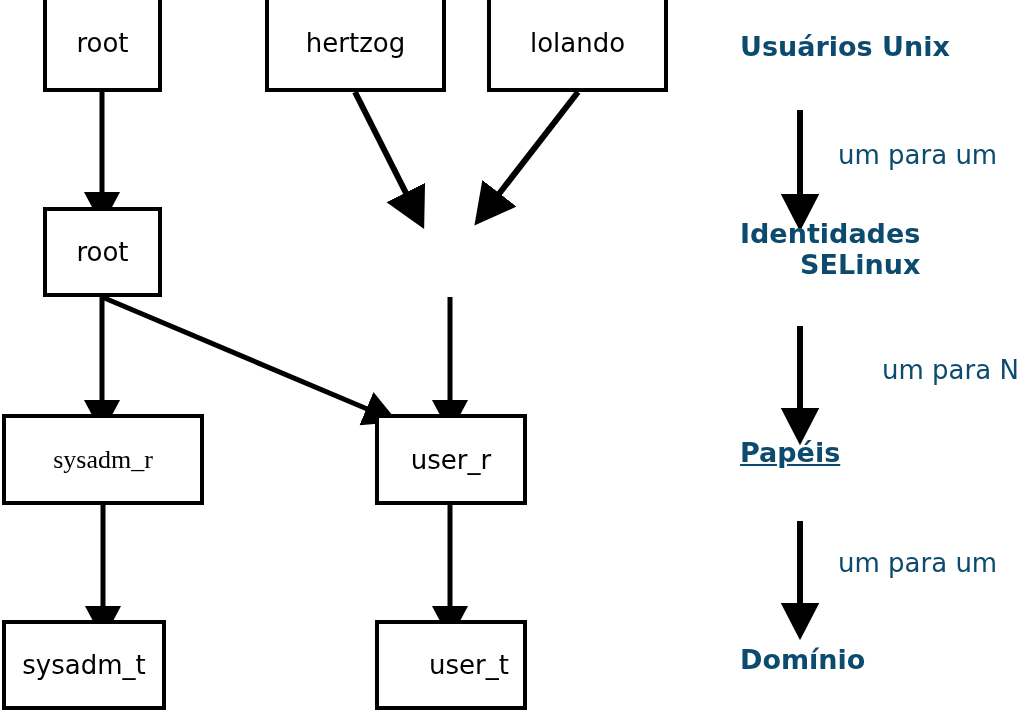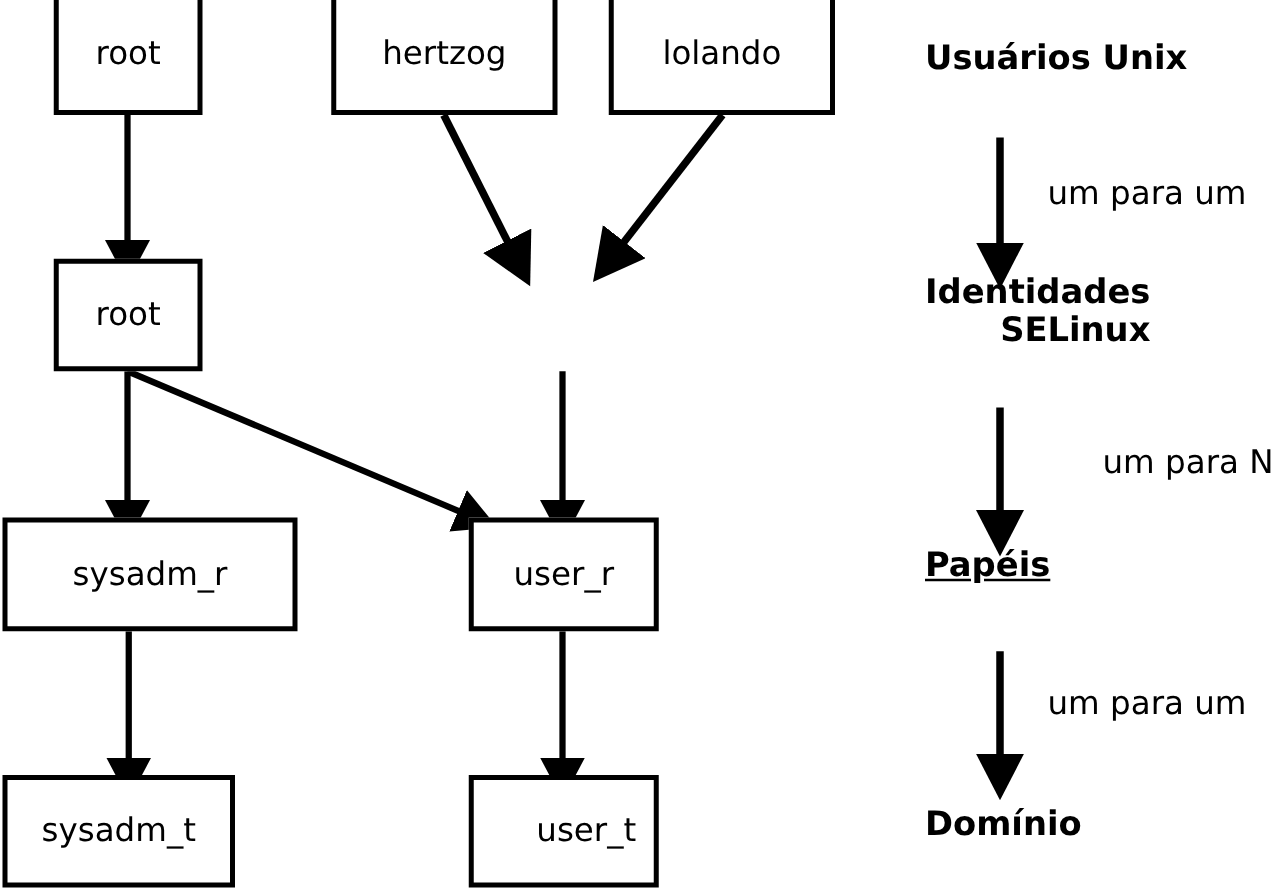--- a/index.html
+++ b/index.html
@@ -30,21 +30,21 @@
     line-height: 1;
     letter-spacing: 0px;
     font-family: "DejaVu Sans", sans-serif;
   }
   .node-label {
     display: block;
     white-space: nowrap;
   }
   .legend-label {
     position: absolute;
-    color: #000000;
+    color: #0c4a6e;
     font-family: "DejaVu Sans", sans-serif;
     white-space: pre;
   }
   .legend-stage {
     font-size: 27px;
     font-weight: bold;
     line-height: 1.15;
   }
   .legend-rel {
     font-size: 26px;
@@ -106,29 +106,29 @@
 
   <div class="node" style="left:487px; top:-6px; width:181px; height:98px;">
     <span class="node-label">lolando</span>
   </div>
 
   <div class="node" style="left:43px; top:207px; width:119px; height:90px;">
     <span class="node-label">root</span>
   </div>
 
 
-  <div class="node" style="left:2px; top:414px; width:236px; height:91px;">
+  <div class="node" style="left:2px; top:414px; width:202px; height:91px;font-family:Liberation Serif, serif;">
     <span class="node-label">sysadm_r</span>
   </div>
 
   <div class="node" style="left:375px; top:414px; width:152px; height:91px;">
     <span class="node-label">user_r</span>
   </div>
 
-  <div class="node" style="left:2px; top:620px; width:186px; height:90px;">
+  <div class="node" style="left:2px; top:620px; width:164px; height:90px;">
     <span class="node-label">sysadm_t</span>
   </div>
 
   <div class="node" style="left:375px; top:620px; width:152px; height:90px;padding-left:36px;">
     <span class="node-label">user_t</span>
   </div>
 
   <div class="legend-label legend-stage" style="left:740px; top:31px;">Usuários Unix</div>
 
   <div class="legend-label legend-stage" style="left:740px; top:218px;">Identidades

